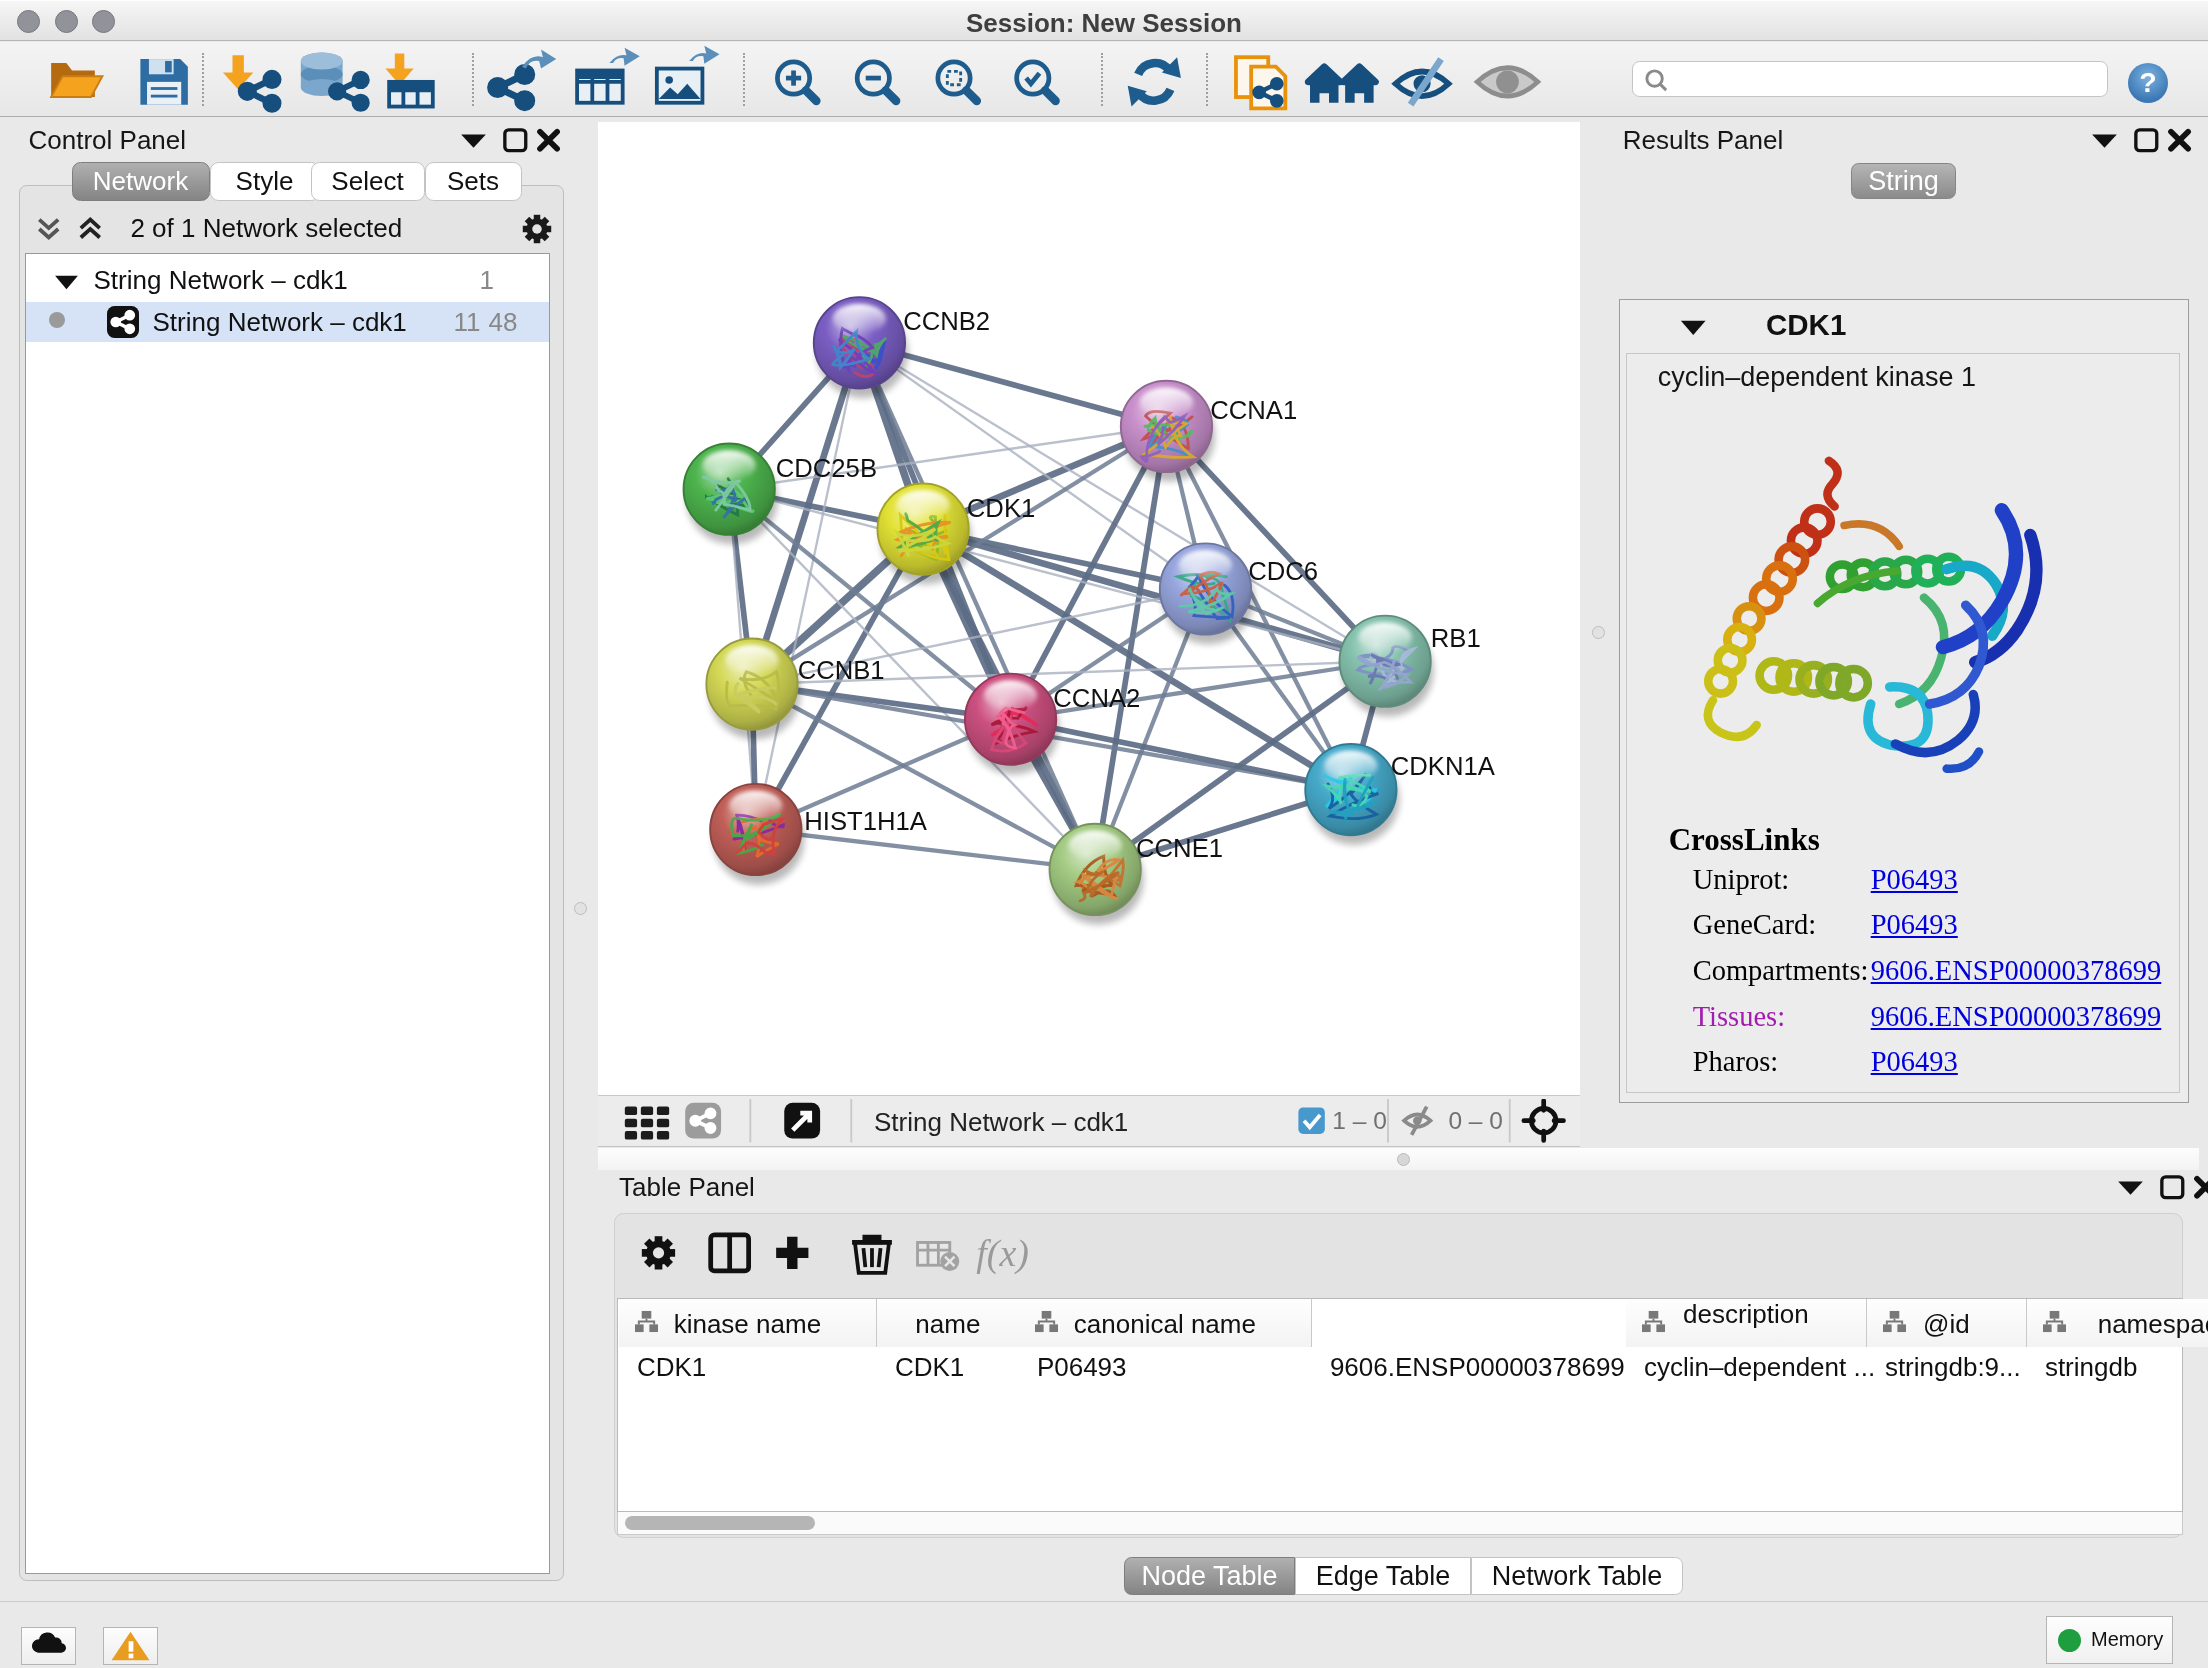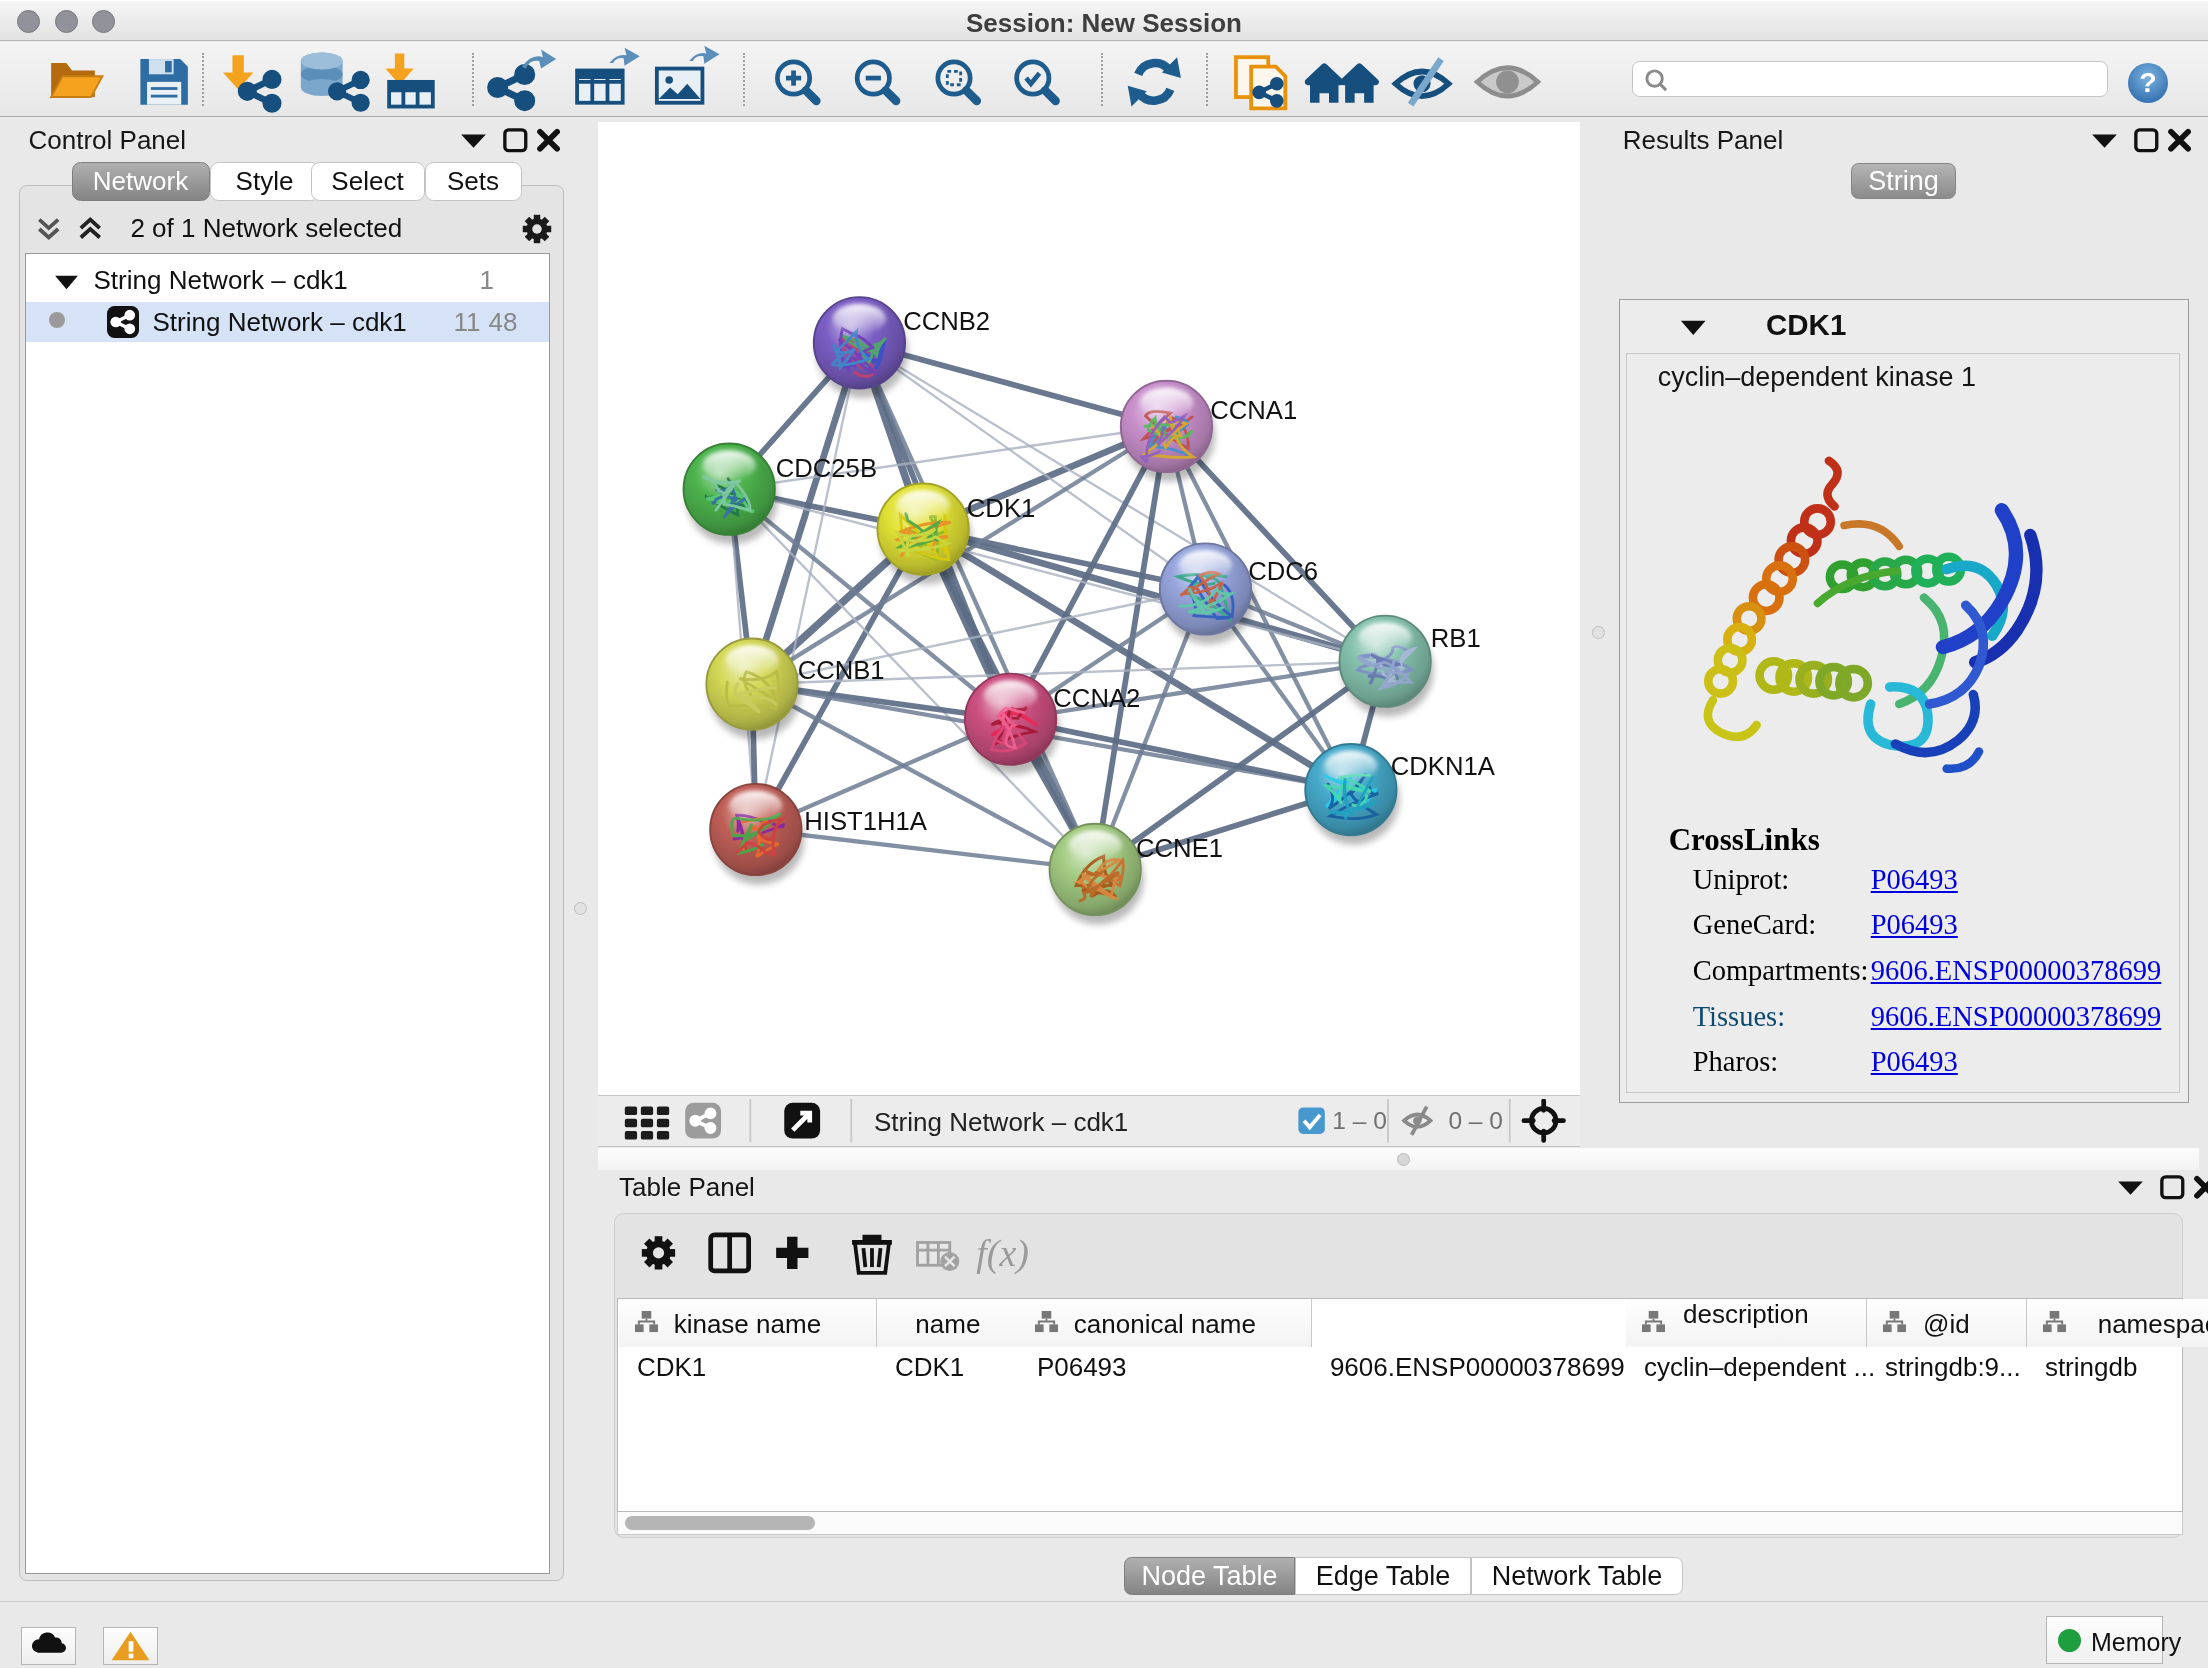--- a/index.html
+++ b/index.html
@@ -71,23 +71,23 @@
 .thumb { position:absolute; left:7.6px; top:3.8px; width:190px; height:14.3px;
   background:#b5b5b5; border-radius:7.6px; }
 .bottabs { position:absolute; left:525px; top:387px; height:38px; }
 .btab { position:absolute; top:0; height:38px; background:#fff; border:1px solid #c3c3c3;
   font-size:27px; color:#111; text-align:center; line-height:36px; }
 .btab.tabsel { background:linear-gradient(#b0b0b0,#848484); color:#fff; border:1px solid #7e7e7e; }
 .statusbar { left:0; top:1601px; width:2208px; height:68px; background:#e9e9e9;
   border-top:1px solid #cccccc; }
 .sbtn { position:absolute; top:25px; width:55px; height:38px;
   background:linear-gradient(#fdfdfd,#eee); border:1px solid #b5b5b5; }
-.membtn { position:absolute; left:2046px; top:14.3px; width:117px; height:48px;
+.membtn { position:absolute; left:2046px; top:14.3px; width:127px; height:48px;
   background:linear-gradient(#fdfdfd,#f0f0f0); border:1px solid #b5b5b5;
-  font-size:25px; color:#111; }
+  font-size:20px; color:#111; }
 </style></head><body>
 <div class="abs titlebar">
     <span class="tl" style="left:17px"></span>
     <span class="tl" style="left:55px"></span>
     <span class="tl" style="left:92px"></span>
     <div class="wtitle">Session: New Session</div>
   </div>
 <div class="abs toolbar">
     <div class="tsep" style="left:202px"></div>
     <div class="tsep" style="left:472px"></div>
@@ -604,21 +604,21 @@
           <path d="M232 304 q36 20 66 -4 q24 -20 16 -48" fill="none" stroke="#1840b8" stroke-width="10" stroke-linecap="round"></path>
           <path d="M286 330 q24 2 34 -18" fill="none" stroke="#2050c8" stroke-width="9" stroke-linecap="round"></path>
         </svg>
         <div class="serif" style="position:absolute;left:42px;top:468px;font-size:31px;font-weight:bold;color:#000">CrossLinks</div>
         <div class="serif" style="position:absolute;left:66px;top:510px;font-size:28.5px;color:#000">Uniprot:</div>
         <div class="serif xlink" style="position:absolute;left:244px;top:510px;font-size:28.5px">P06493</div>
         <div class="serif" style="position:absolute;left:66px;top:555px;font-size:28.5px;color:#000">GeneCard:</div>
         <div class="serif xlink" style="position:absolute;left:244px;top:555px;font-size:28.5px">P06493</div>
         <div class="serif" style="position:absolute;left:66px;top:601px;font-size:28.5px;color:#000">Compartments:</div>
         <div class="serif xlink" style="position:absolute;left:244px;top:601px;font-size:28.5px">9606.ENSP00000378699</div>
-        <div class="serif" style="position:absolute;left:66px;top:647px;font-size:28.5px;color:#0c4a6e">Tissues:</div>
+        <div class="serif" style="position:absolute;left:66px;top:647px;font-size:28.5px;color:#a21caf">Tissues:</div>
         <div class="serif xlink" style="position:absolute;left:244px;top:647px;font-size:28.5px">9606.ENSP00000378699</div>
         <div class="serif" style="position:absolute;left:66px;top:692px;font-size:28.5px;color:#000">Pharos:</div>
         <div class="serif xlink" style="position:absolute;left:244px;top:692px;font-size:28.5px">P06493</div>
       </div>
     </div>
   </div>
 <div class="abs tpanel">
     <div class="panel-title" style="position:absolute;left:20px;top:1.9px">Table Panel</div>
     <svg style="position:absolute;left:1517px;top:2.9px" width="105" height="28.5" viewBox="0 0 110 30">
       <path d="M2 9 h26 l-13 14 z" fill="#111"></path>

